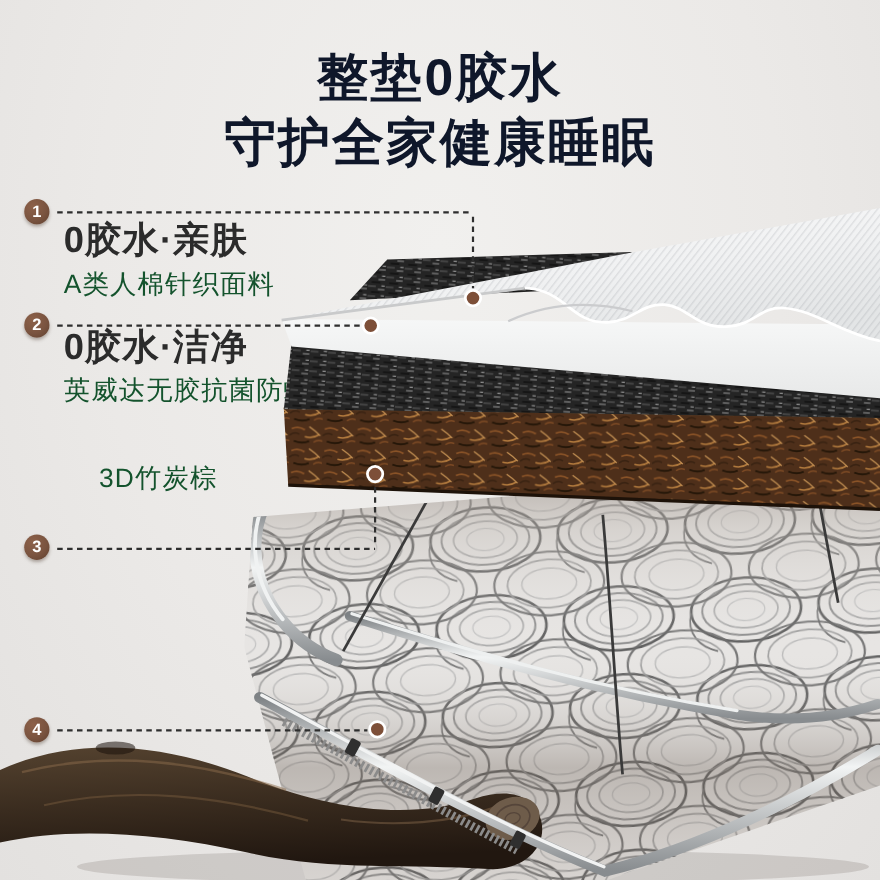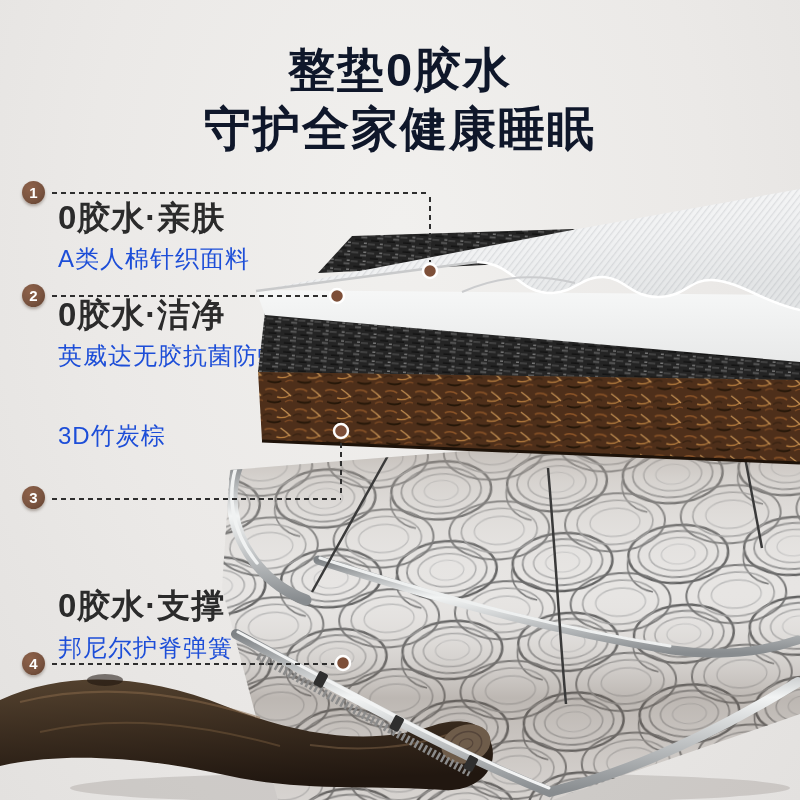--- a/index.html
+++ b/index.html
@@ -9,24 +9,24 @@
     background:radial-gradient(ellipse at 50% 28%, #f1f0ee 0%, #ebe9e7 55%, #e3e1df 100%);
   }
   .canvas{position:relative;width:800px;height:800px;}
   .header{
     position:absolute;top:40px;left:0;width:800px;text-align:center;
     font-size:47px;font-weight:700;line-height:59px;letter-spacing:2px;color:#0f172a;z-index:1;
   }
   .header div{white-space:nowrap;}
   .label-block{position:absolute;left:58px;z-index:1;}
   .label-title{font-size:33px;font-weight:700;color:#2b2b2b;line-height:40px;letter-spacing:1px;white-space:nowrap;}
-  .label-sub{font-size:24px;font-weight:400;color:#1d4ed8;line-height:30px;letter-spacing:1px;white-space:nowrap;}
+  .label-sub{font-size:24px;font-weight:400;color:#14532d;line-height:30px;letter-spacing:1px;white-space:nowrap;}
   #lb1{top:198px;} #lb1 .label-sub{margin-top:6px;}
   #lb2{top:295px;} #lb2 .label-sub{margin-top:6px;}
-  #lb3{top:414px;} #lb3 .label-sub{margin-top:7px;}
+  #lb3{top:414px;} #lb3 .label-sub{margin-top:7px;margin-left:32px;}
   #lb4{top:586px;} #lb4 .label-sub{margin-top:7px;}
   .illu{position:absolute;left:0;top:0;z-index:2;}
   .overlay{position:absolute;left:0;top:0;z-index:3;pointer-events:none;}
   .badge{
     position:absolute;width:23px;height:23px;border-radius:50%;z-index:4;
     background:radial-gradient(circle at 35% 30%, #8d6149 0%, #7a5440 55%, #5f3f2e 100%);
     color:#ffffff;font-size:15px;font-weight:700;text-align:center;line-height:23px;
     box-shadow:0 2px 3px rgba(60,40,25,0.35);
   }
   #badge1{left:22px;top:181px;}
@@ -48,24 +48,20 @@
     <div class="label-title">0胶水·亲肤</div>
     <div class="label-sub">A类人棉针织面料</div>
   </div>
   <div class="label-block" id="lb2">
     <div class="label-title">0胶水·洁净</div>
     <div class="label-sub">英威达无胶抗菌防螨棉</div>
   </div>
   <div class="label-block" id="lb3">
     <div class="label-sub">3D竹炭棕</div>
   </div>
-  <div class="label-block" id="lb4">
-    <div class="label-title">0胶水·支撑</div>
-    <div class="label-sub">邦尼尔护脊弹簧</div>
-  </div>
 
   <svg class="illu" width="800" height="800" viewBox="0 0 800 800">
     <defs>
       <linearGradient id="sheetGrad" x1="0" y1="0" x2="0.6" y2="1">
         <stop offset="0" stop-color="#fdfdfd"></stop>
           <stop offset="0.6" stop-color="#f0f1f2"></stop>
           <stop offset="1" stop-color="#e3e5e6"></stop>
       </linearGradient>
       <linearGradient id="bandGrad" x1="0" y1="0" x2="0" y2="1">
         <stop offset="0" stop-color="#f6f7f7"></stop>

